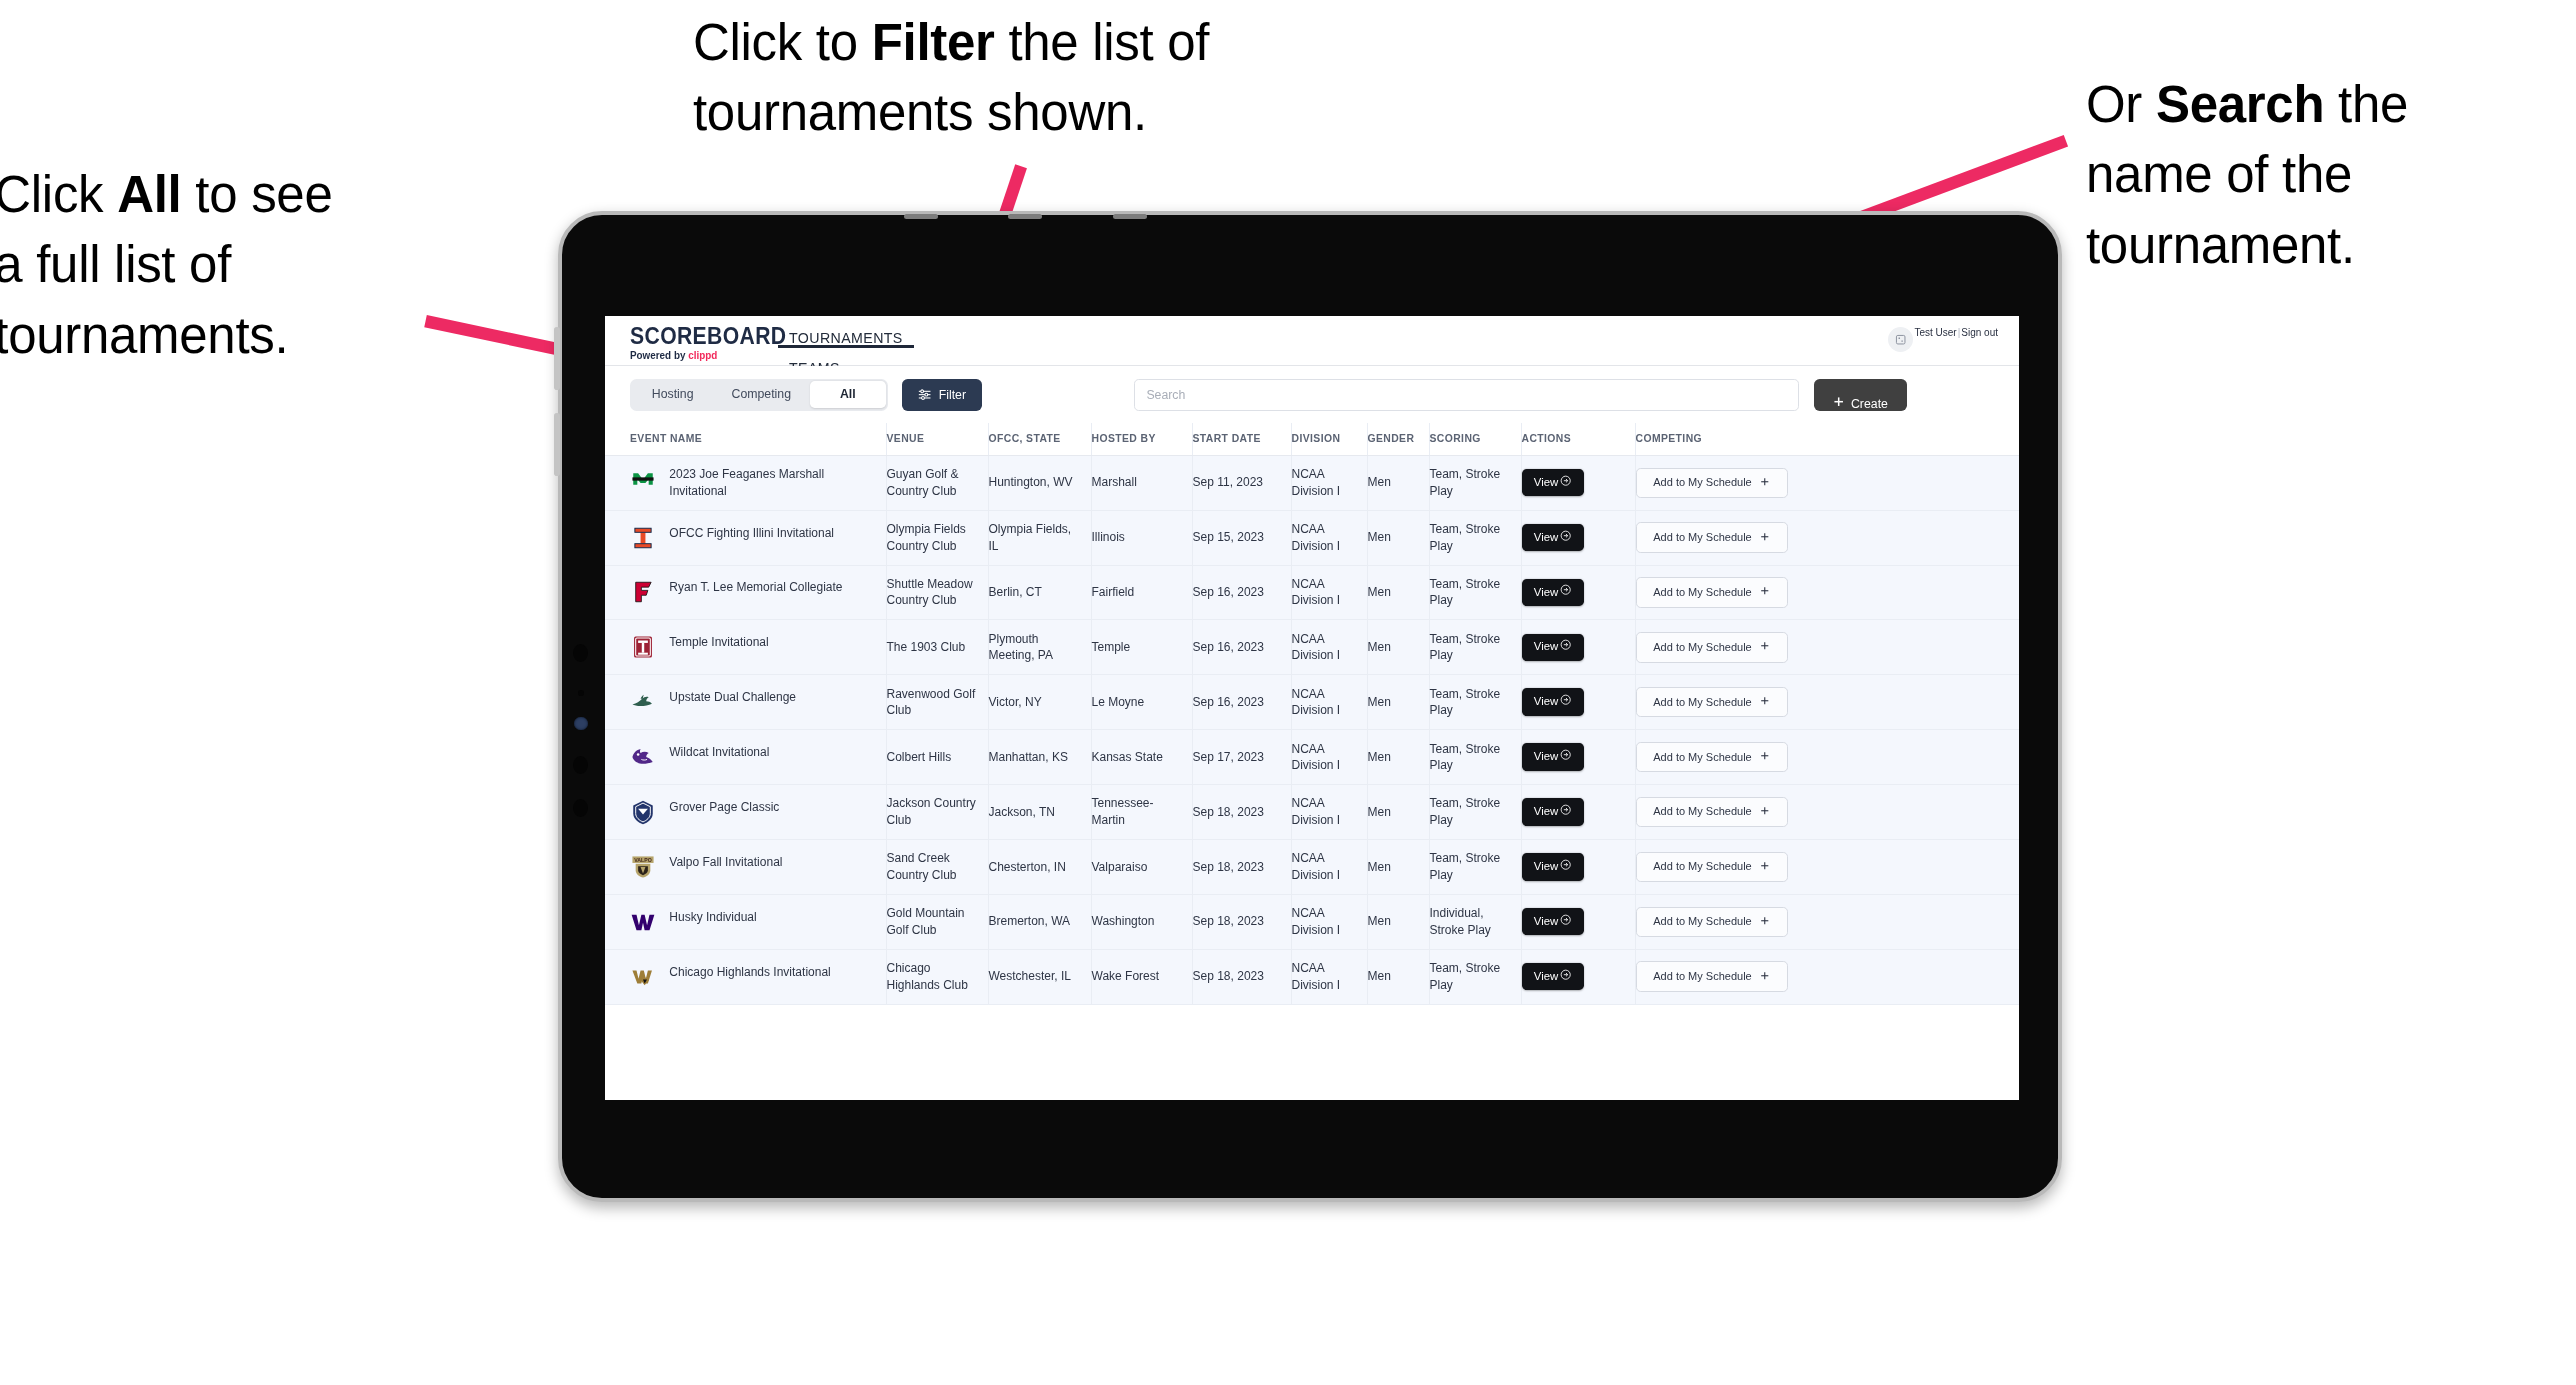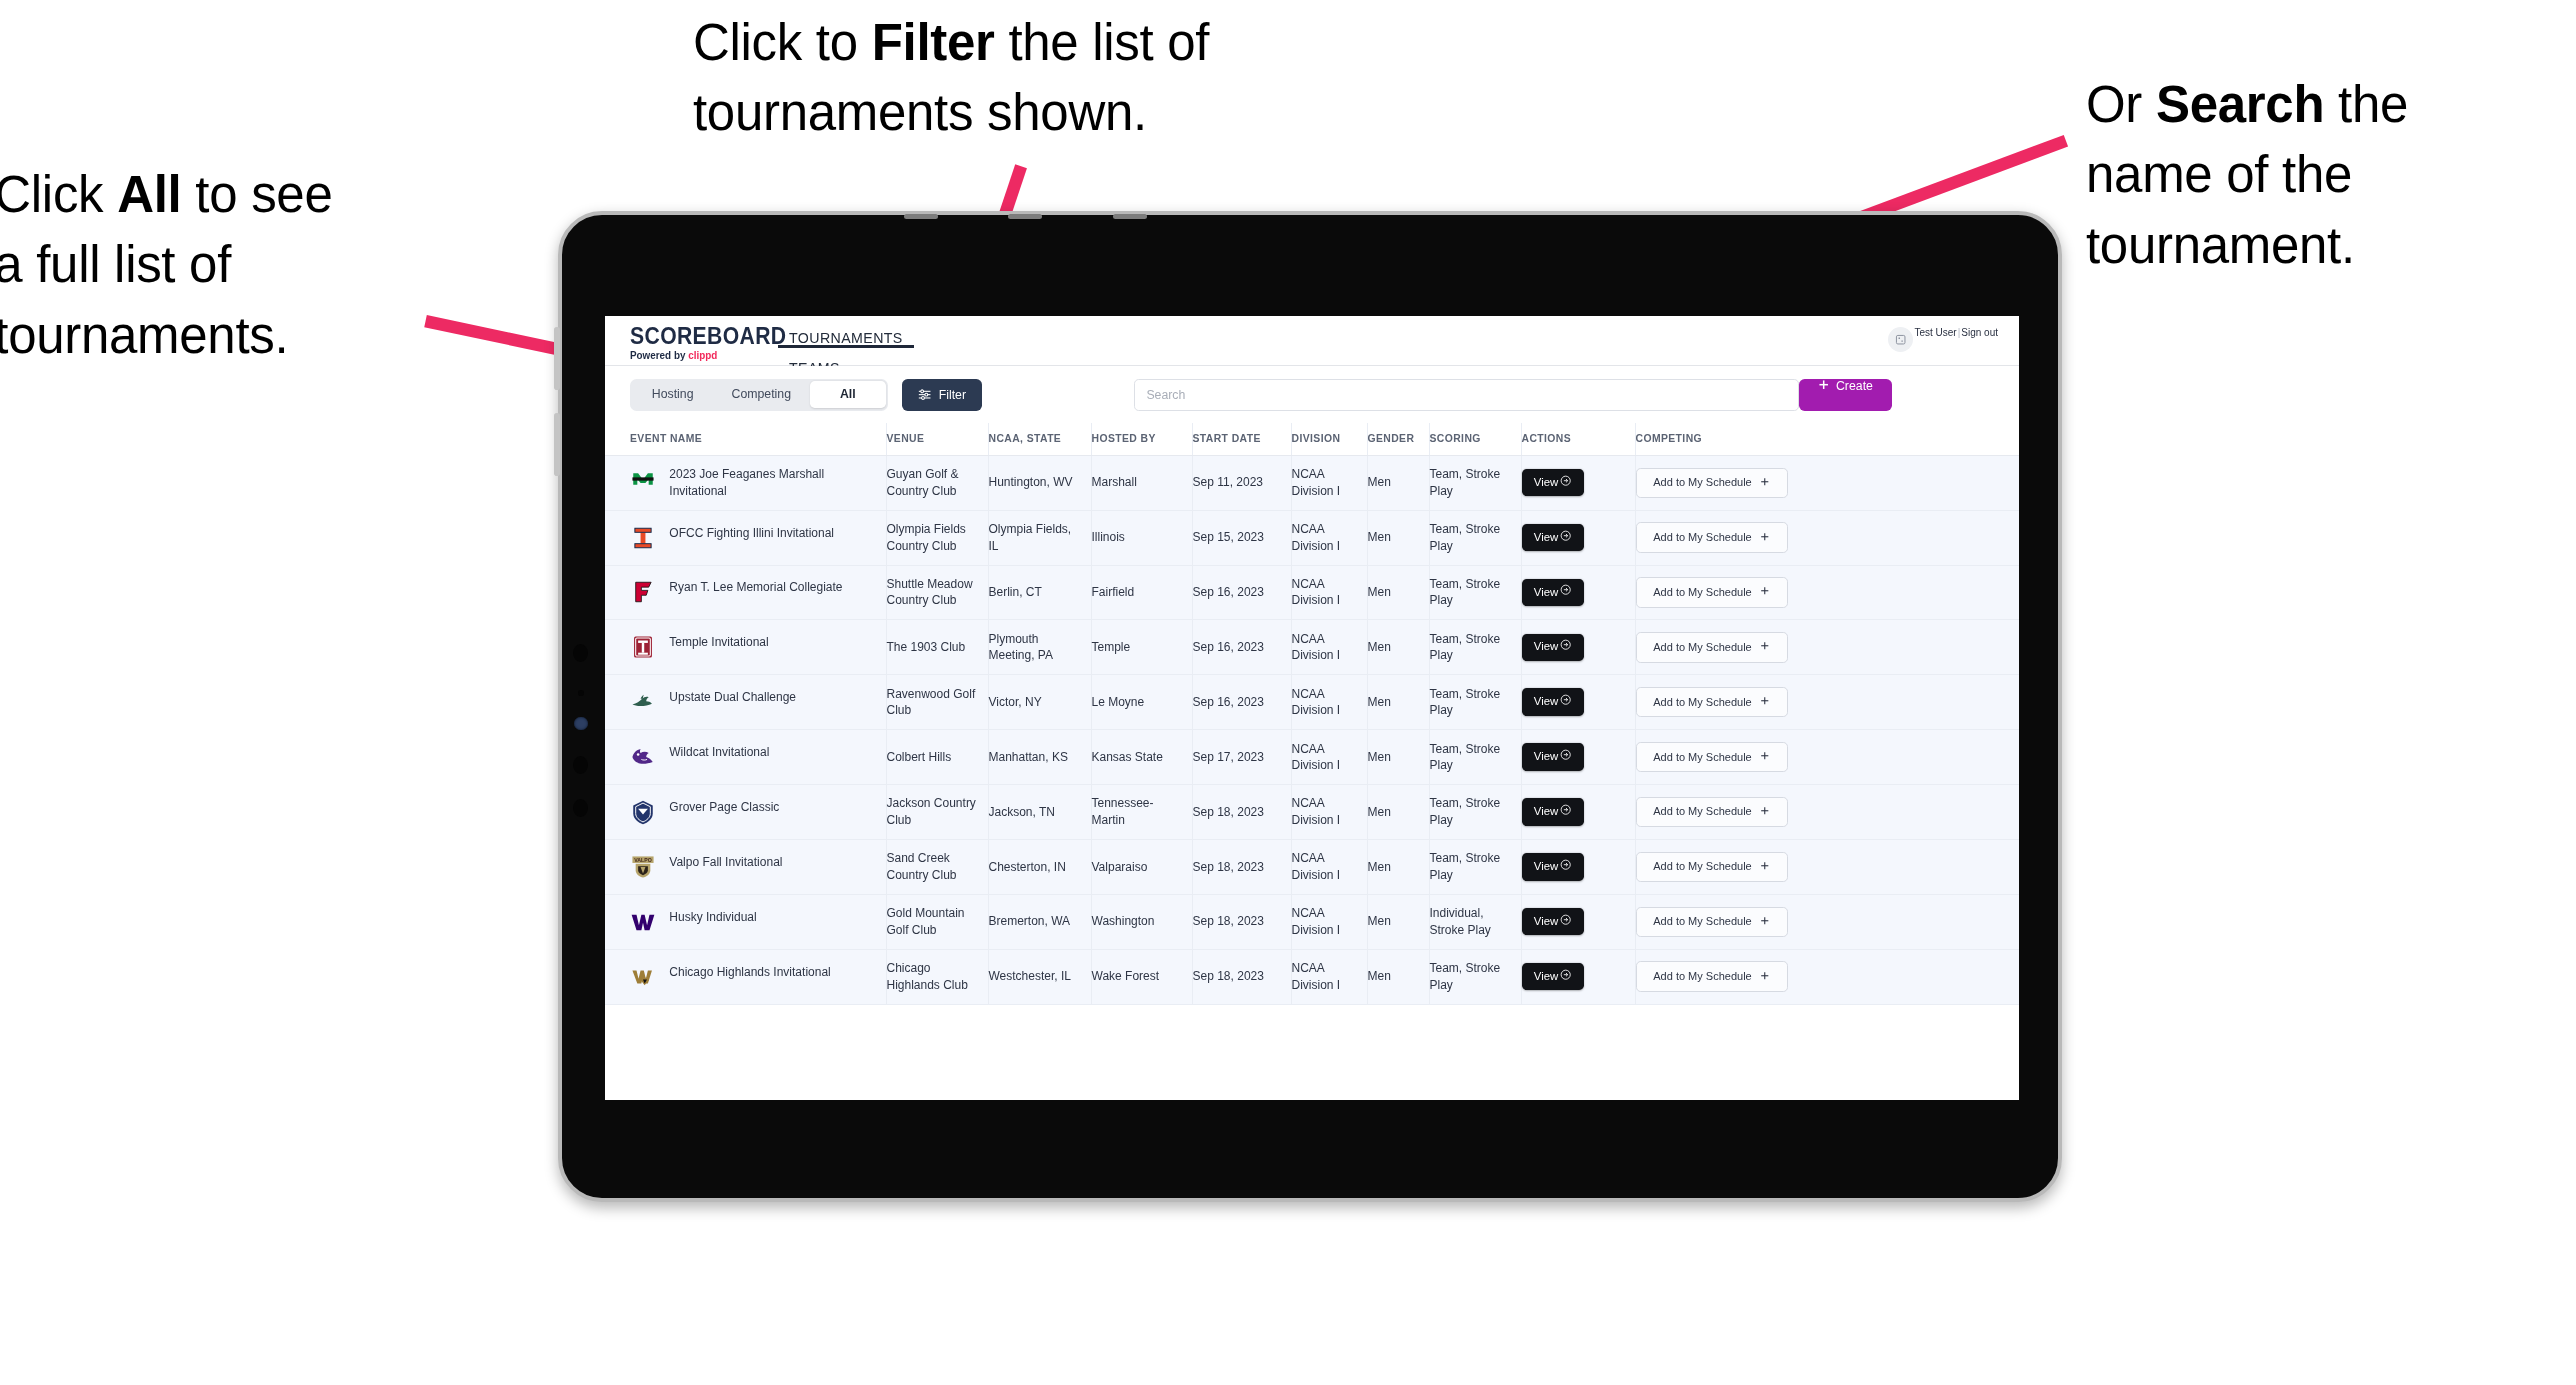--- a/index.html
+++ b/index.html
@@ -120,22 +120,22 @@
   .filter-btn svg{ display:block; }
 
   .search-wrap{ margin-left:152px; flex:1; max-width:665px; }
   .search-input{
     width:100%; height:32px; border:0.9px solid #dde0e6; border-radius:4.7px;
     background:#fff; padding:0 11.4px; font-size:12.3px; color:#2a3142;
     font-family:"Liberation Sans", sans-serif;
   }
   .search-input::placeholder{ color:#a9aeb8; }
   .create-btn{
-    height:32px; background:#a21caf; color:#fff;
-    border-radius:5.7px; display:flex; align-items:flex-start; gap:6.6px;
+    margin-left:15px; height:32px; background:#404040; color:#fff;
+    border-radius:5.7px; display:flex; align-items:flex-end; gap:6.6px;
     padding:0 19px; font-size:12.3px; cursor:pointer; white-space:nowrap;
   }
 
   
   .tbl{ width:100%; border-collapse:collapse; table-layout:fixed; }
   .tbl th{
     text-align:left; font-size:10.4px; font-weight:600; letter-spacing:0.4px;
     color:#5b6373; padding:10.4px 7.6px 10.4px 0; background:#fff;
     border-bottom:0.9px solid #e6e9ef; vertical-align:middle;
   }
@@ -290,21 +290,21 @@
         <col class="col-div">
           <col class="col-gen">
           <col class="col-sco">
           <col class="col-act">
           <col class="col-comp">
       </colgroup>
       <thead>
         <tr>
           <th>EVENT NAME</th>
           <th>VENUE</th>
-          <th>NCAA, STATE</th>
+          <th>OFCC, STATE</th>
           <th>HOSTED BY</th>
           <th>START DATE</th>
           <th>DIVISION</th>
           <th>GENDER</th>
           <th>SCORING</th>
           <th>ACTIONS</th>
           <th>COMPETING</th>
         </tr>
       </thead>
       <tbody id="tbody">

